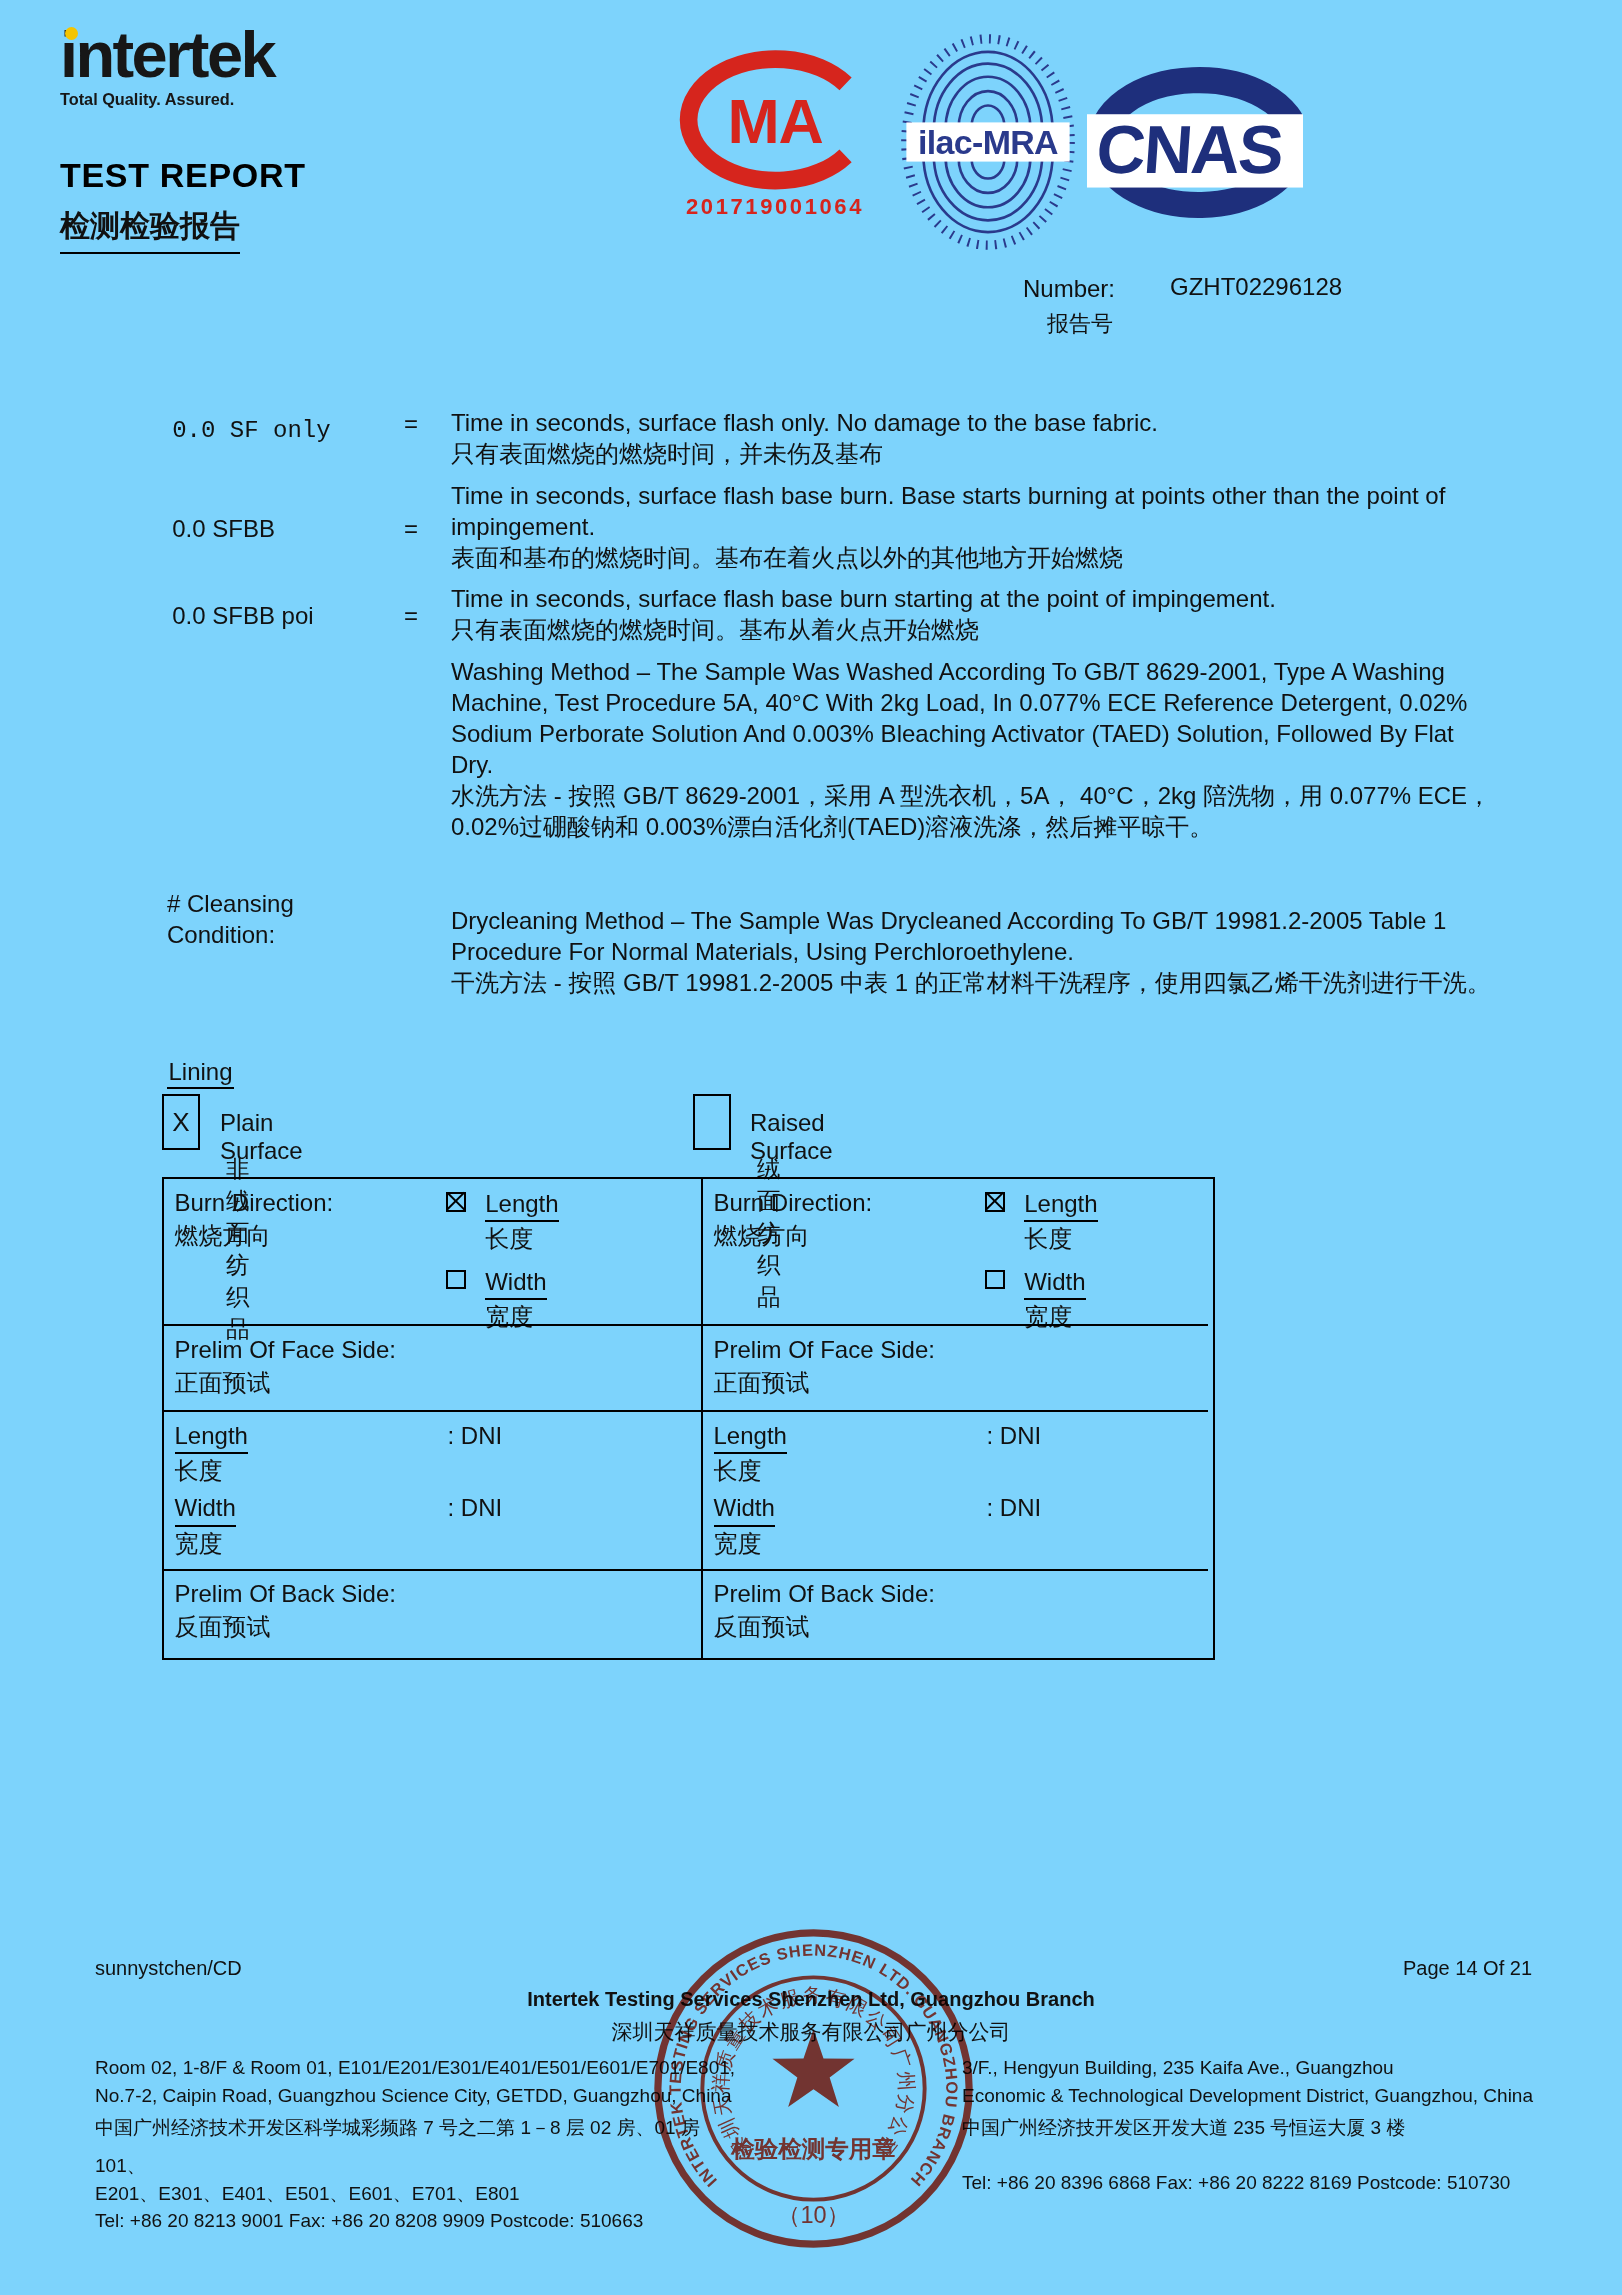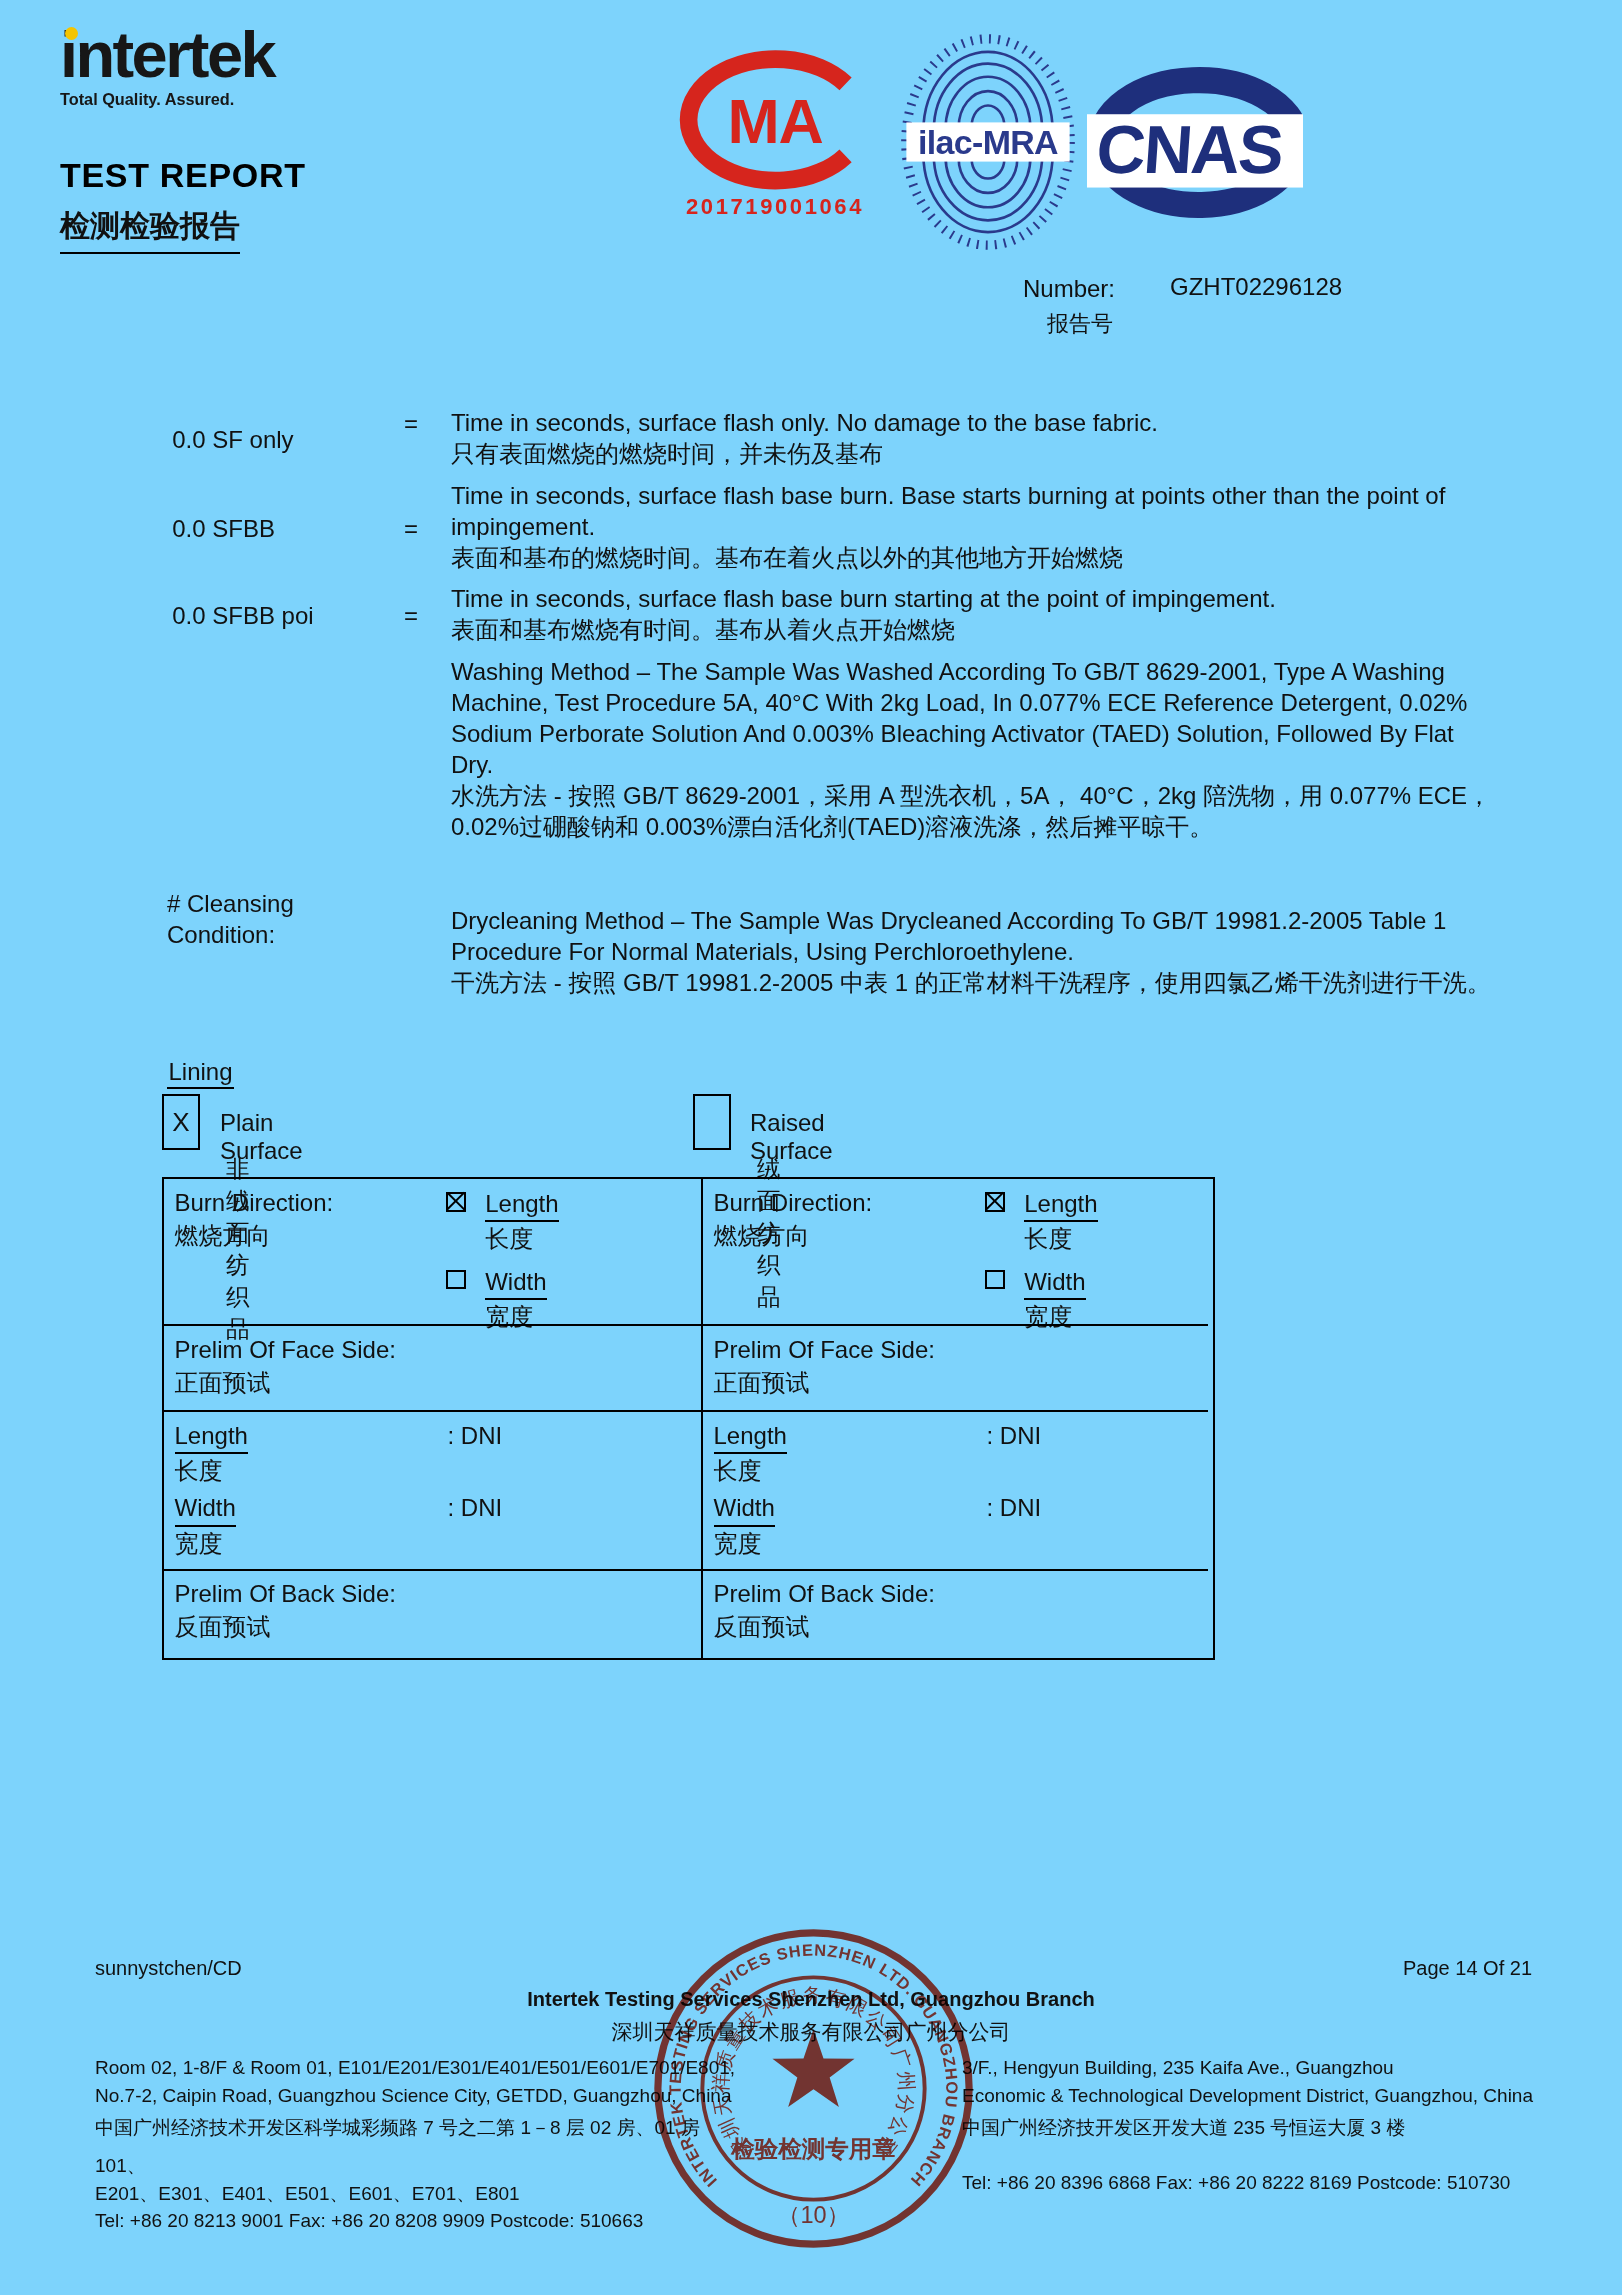--- a/index.html
+++ b/index.html
@@ -133,21 +133,21 @@
   </div>
 
 
   <div class="num-label">Number:</div>
   <div class="num-value">GZHT02296128</div>
   <div class="num-zh">报告号</div>
 
   <div class="defs">
 
     <div class="def-row" style="margin-bottom:10.5px;">
-      <div class="def-term" style="top:17px;">0.0 SF only</div>
+      <div class="def-term" style="top:8px;font-family:Liberation Mono, monospace;">0.0 SF only</div>
       <div class="def-eq" style="top:1.3px;">=</div>
       <div class="def-text">
         <div>Time in seconds, surface flash only. No damage to the base fabric.</div>
         <div class="zh">只有表面燃烧的燃烧时间，并未伤及基布</div>
       </div>
     </div>
 
     <div class="def-row" style="margin-bottom:10.5px;">
       <div class="def-term" style="top:33px;">0.0 SFBB</div>
       <div class="def-eq" style="top:33px;">=</div>
@@ -155,21 +155,21 @@
         <div>Time in seconds, surface flash base burn. Base starts burning at points other than the point of impingement.</div>
         <div class="zh">表面和基布的燃烧时间。基布在着火点以外的其他地方开始燃烧</div>
       </div>
     </div>
 
     <div class="def-row" style="margin-bottom:10.5px;">
       <div class="def-term" style="top:17px;">0.0 SFBB poi</div>
       <div class="def-eq" style="top:17px;">=</div>
       <div class="def-text">
         <div>Time in seconds, surface flash base burn starting at the point of impingement.</div>
-        <div class="zh">表面和基布燃烧有时间。基布从着火点开始燃烧</div>
+        <div class="zh">只有表面燃烧的燃烧时间。基布从着火点开始燃烧</div>
       </div>
     </div>
 
     <div class="def-row">
       <div class="cleansing-term" style="top:196px;">
         <div># Cleansing</div>
         <div>Condition:</div>
       </div>
       <div class="def-text">
         <div>Washing Method – The Sample Was Washed According To GB/T 8629-2001, Type A Washing Machine, Test Procedure 5A, 40°C With 2kg Load, In 0.077% ECE Reference Detergent, 0.02% Sodium Perborate Solution And 0.003% Bleaching Activator (TAED) Solution, Followed By Flat Dry.</div>

